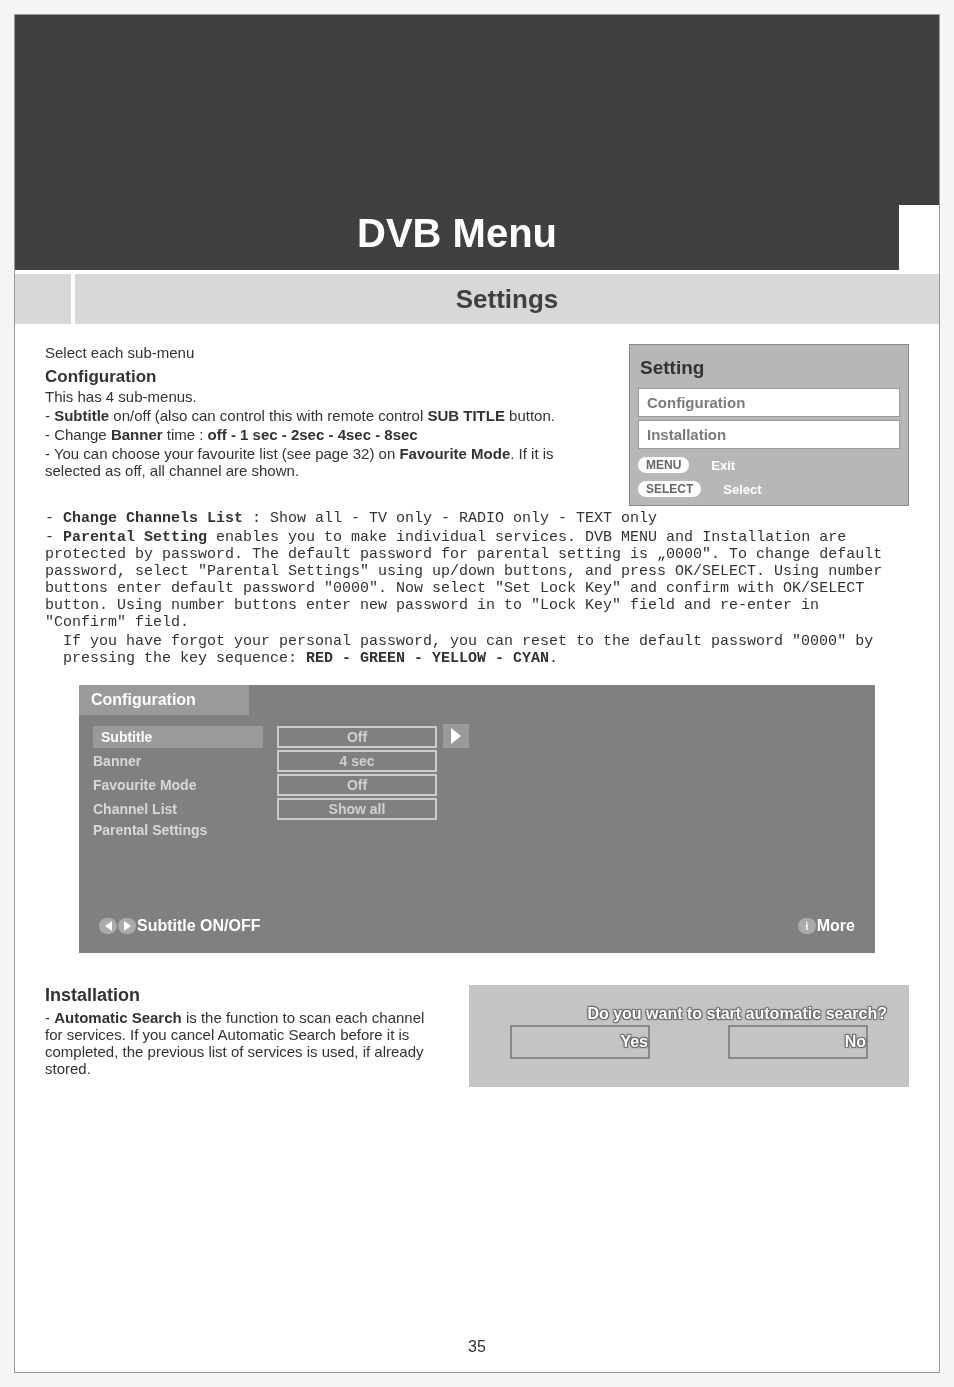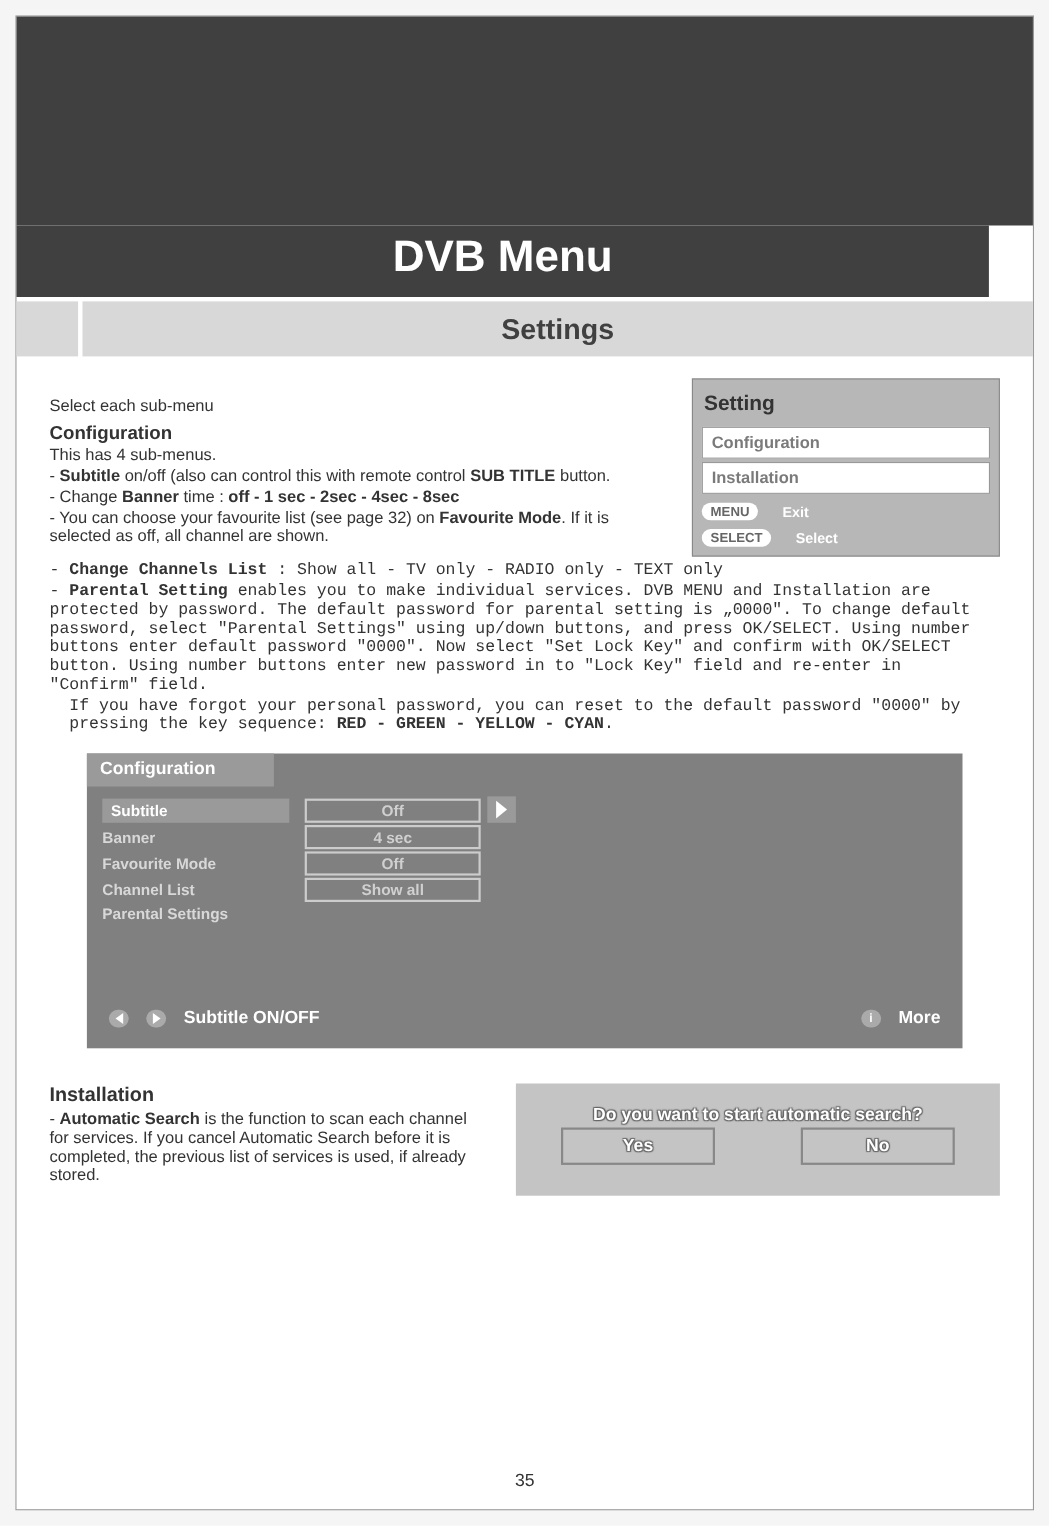--- a/index.html
+++ b/index.html
@@ -55,21 +55,20 @@
     color: #333;
     font-size: 15px;
   }
   .two-col {
     display: flex;
     gap: 18px;
   }
   .col-left {
     flex: 1;
     min-width: 0;
-    margin-top: 17px;
   }
   .col-right {
     width: 280px;
     flex-shrink: 0;
   }
   .intro {
     font-size: 15px;
     margin-bottom: 6px;
   }
   .sub-h {
@@ -194,21 +193,21 @@
   .config-spacer { height: 70px; }
   .config-footer {
     display: flex;
     justify-content: space-between;
     align-items: center;
     padding: 8px 20px 0 20px;
   }
   .foot-left, .foot-right {
     display: flex;
     align-items: center;
-    gap: 16px;
+    gap: 1px;
     font-size: 16px;
     font-weight: bold;
     color: #fff;
   }
   .nav-pill {
     background: #aaa;
     border-radius: 10px;
     width: 18px;
     height: 16px;
     display: inline-flex;
@@ -245,21 +244,21 @@
   .install-left h3 {
     font-size: 18px;
     font-weight: bold;
     color: #333;
     margin-bottom: 3px;
   }
   .install-right {
     width: 440px;
     background: #c4c4c4;
     padding: 18px 22px 28px 22px;
-    text-align: center;
+    text-align: right;
   }
   .dialog-line {
     color: #fff;
     font-weight: bold;
     font-size: 16px;
     text-shadow: 1px 1px 1px #666, -1px -1px 1px #666, 1px -1px 1px #666, -1px 1px 1px #666;
     margin: 2px 0;
   }
   .dialog-btns {
     display: flex;

